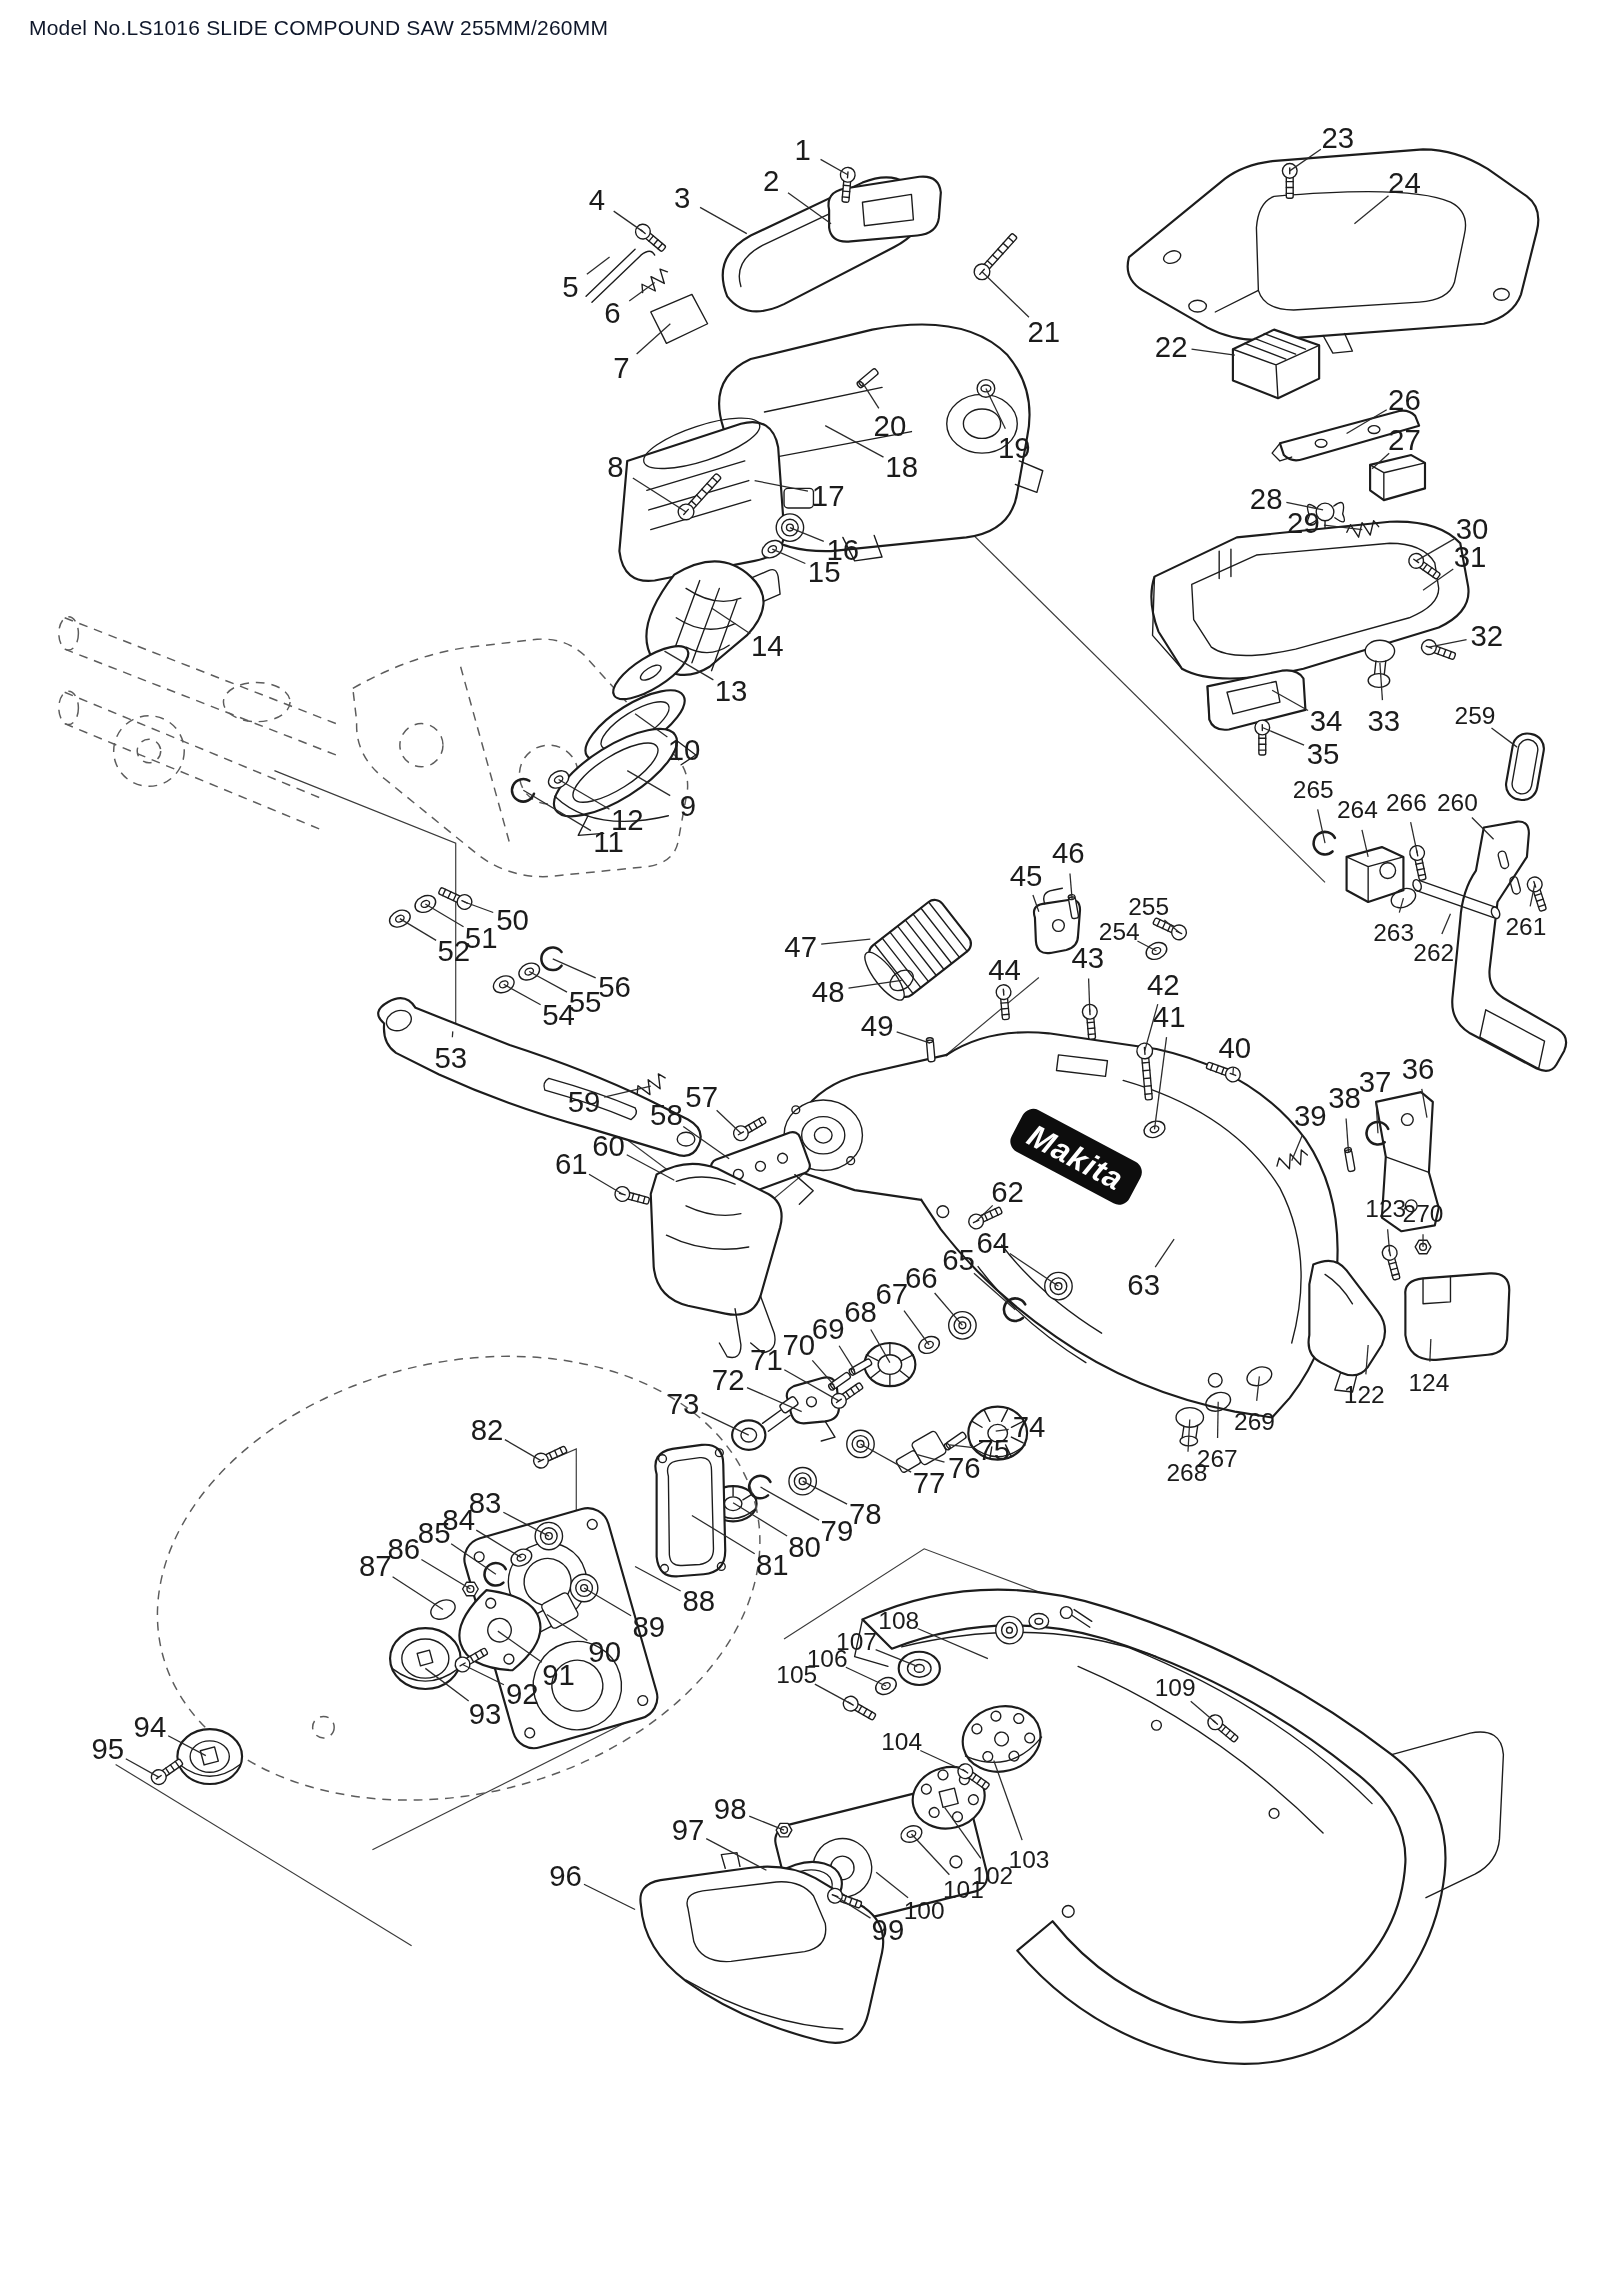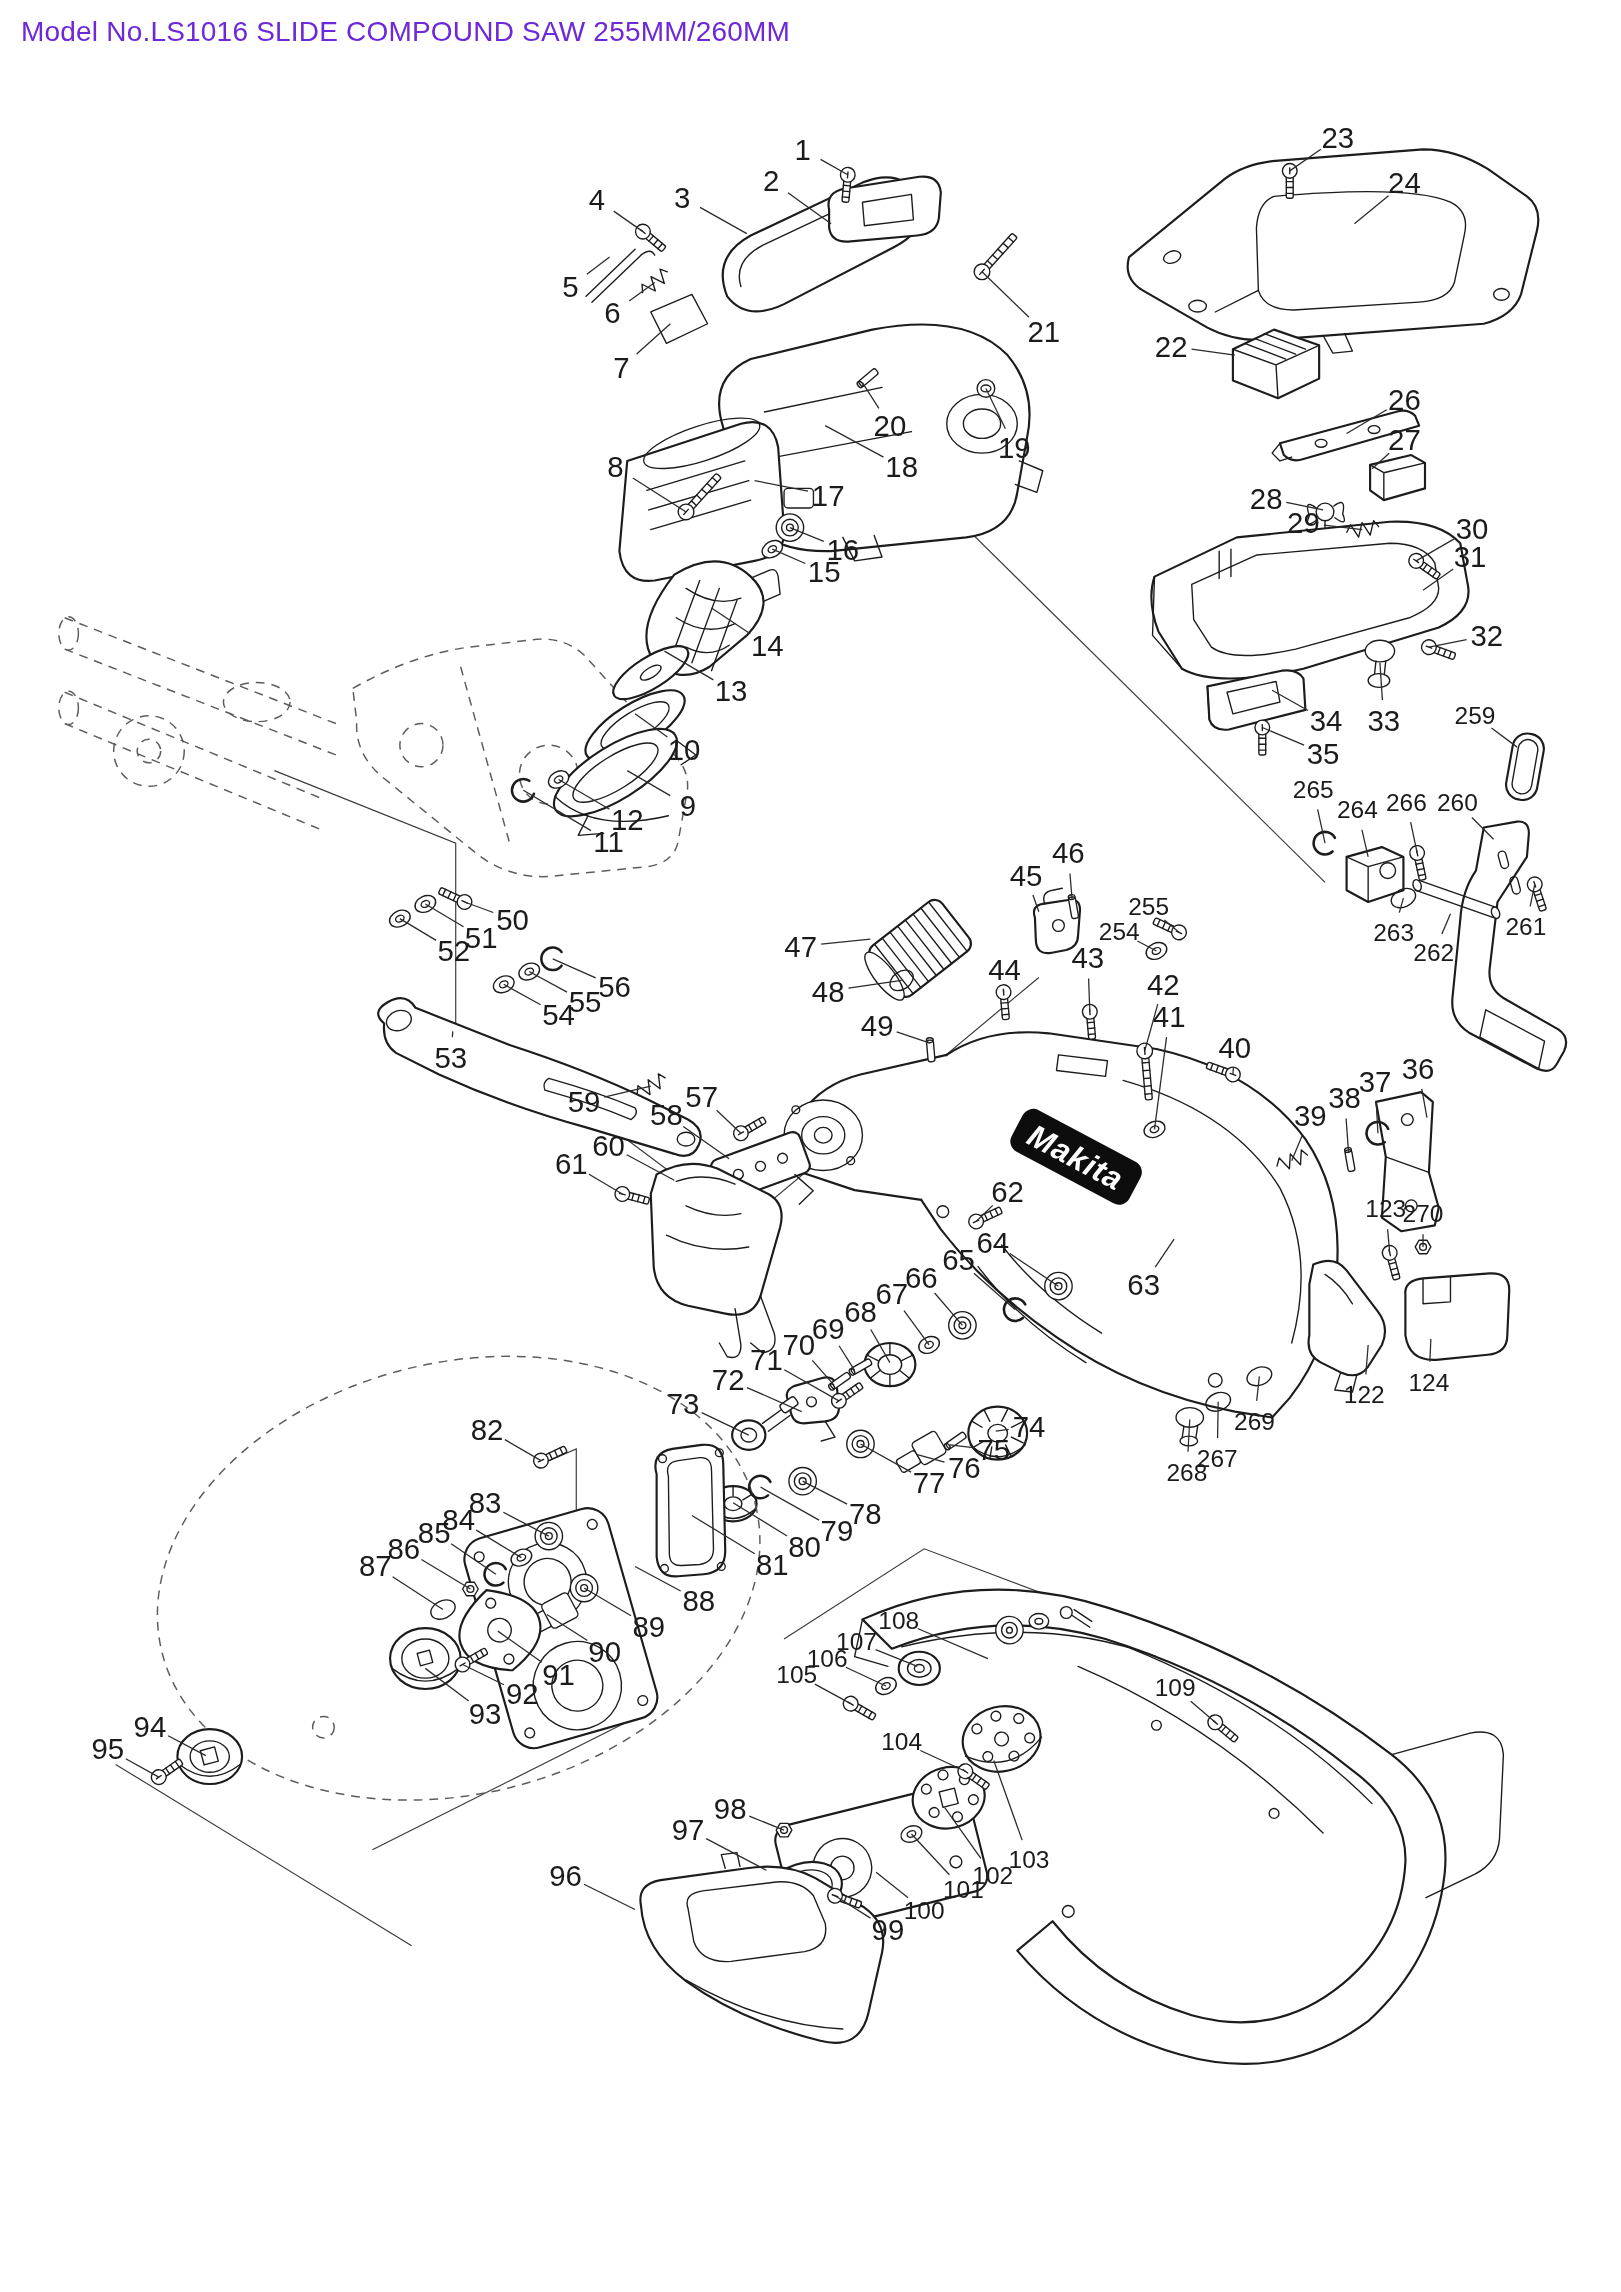--- a/index.html
+++ b/index.html
@@ -1,17 +1,17 @@
 <!DOCTYPE html>
 <html><head>
 <meta charset="utf-8">
 <style>
   html,body{margin:0;padding:0;background:#fff;}
   body{width:1621px;height:2293px;position:relative;font-family:"Liberation Sans",sans-serif;overflow:hidden;}
-  .title{position:absolute;left:21px;top:15.7px;font-size:28px;color:#6d28d9;letter-spacing:0.2px;white-space:nowrap;}
+  .title{position:absolute;left:29px;top:15.7px;font-size:21px;color:#0f172a;letter-spacing:0.2px;white-space:nowrap;}
   svg{position:absolute;left:0;top:0;}
   .art{fill:none;stroke:#1c1c1c;stroke-width:2.2;stroke-linejoin:round;stroke-linecap:round;}
   .artf{fill:#fff;stroke:#1c1c1c;stroke-width:2.2;stroke-linejoin:round;stroke-linecap:round;}
   .thin{stroke-width:1.4;}
   .dash{fill:none;stroke:#5c5c5c;stroke-width:1.5;stroke-dasharray:9 7;stroke-linejoin:round;}
   .cline{stroke:#3a3a3a;stroke-width:1.2;fill:none;}
   .leader{stroke:#2b2b2b;stroke-width:1.3;}
   .plabel{font-size:30px;fill:#1b1b1b;text-anchor:middle;dominant-baseline:central;}
   .plabel.small{font-size:25px;}
   .logo-band{fill:#0d0d0d;stroke:none;}

